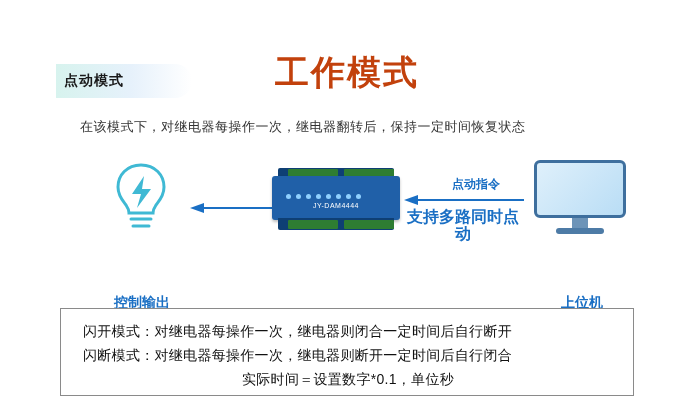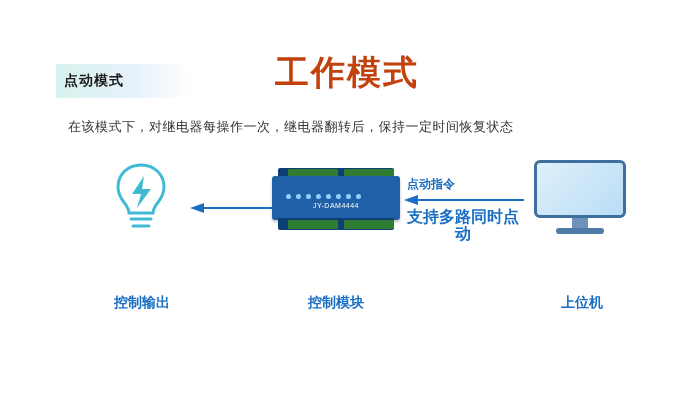--- a/index.html
+++ b/index.html
@@ -48,21 +48,21 @@
     margin-left: 8px;
     font-size: 14px;
     font-weight: bold;
     color: #1a1a1a;
     letter-spacing: 1px;
   }
   
   .desc {
     position: absolute;
     top: 118px;
-    left: 68px;
+    left: 80px;
     font-size: 13px;
     color: #333333;
     letter-spacing: .5px;
   }
   
   .diagram {
     position: absolute;
     top: 152px;
     left: 0;
     width: 694px;
@@ -167,21 +167,21 @@
     position: absolute;
     left: 404px;
     top: 42px;
     width: 120px;
     height: 12px;
   }
   .arrow-left2 svg { display:block; }
   
   .cmd-label {
     position: absolute;
-    left: 407px;
+    left: 452px;
     top: 24px;
     font-size: 12px;
     color: #1a6fc4;
     font-weight: bold;
   }
   .cmd-sub {
     position: absolute;
     left: 404px;
     top: 56px;
     width: 118px;
@@ -323,17 +323,21 @@
 
     <div class="monitor">
       <div class="mon-screen"></div>
       <div class="mon-neck"></div>
       <div class="mon-base"></div>
     </div>
 
   </div>
 
   <div class="cap cap-out">控制输出</div>
-  <div class="cap cap-mod">控制模块</div>
   <div class="cap cap-host">上位机</div>
 
+  <div class="bottom-box">
+    <div class="bb-line bb-line1">闪开模式：对继电器每操作一次，继电器则闭合一定时间后自行断开</div>
+    <div class="bb-line bb-line2">闪断模式：对继电器每操作一次，继电器则断开一定时间后自行闭合</div>
+    <div class="bb-line bb-line3">实际时间＝设置数字*0.1，单位秒</div>
+  </div>
 
 </div>
 
 </body></html>

